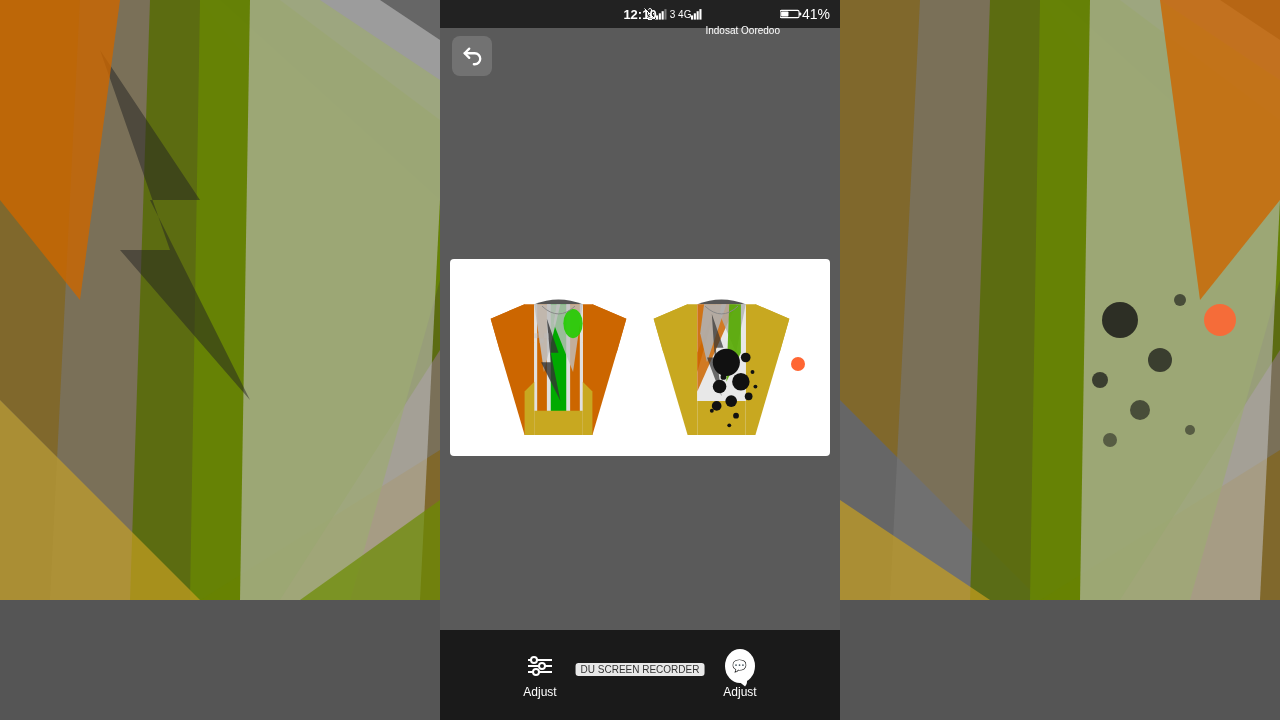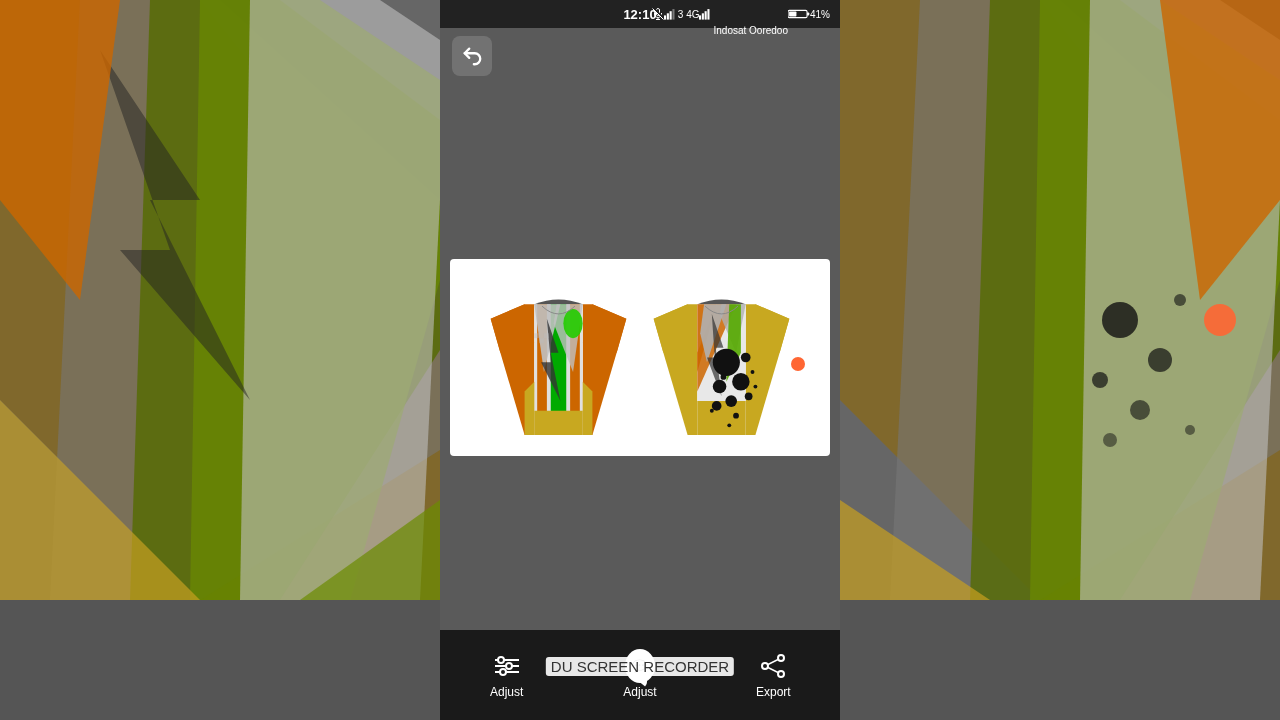--- a/index.html
+++ b/index.html
@@ -145,21 +145,21 @@
     }
 
     
     .du-badge {
       position: absolute;
       bottom: 44px;
       left: 50%;
       transform: translateX(-50%);
       background: rgba(255,255,255,0.9);
       color: #333;
-      font-size: 15px;
+      font-size: 10px;
       padding: 1px 5px;
       border-radius: 3px;
       white-space: nowrap;
       z-index: 20;
     }
 
     
     .bg-jersey-canvas {
       position: absolute;
       top: 0; left: 0;
@@ -302,21 +302,21 @@
         <rect x="8" y="4" width="3" height="12" fill="white"></rect>
         <rect x="12" y="1" width="3" height="15" fill="white"></rect>
       </svg>
       <span style="color:white;font-size:10px;margin-top:32px;">Indosat Ooredoo</span>
 
       <svg width="22" height="12" viewBox="0 0 30 14">
         <rect x="0" y="2" width="26" height="10" rx="2" stroke="white" stroke-width="1.5" fill="none"></rect>
         <rect x="26" y="5" width="3" height="4" fill="white" rx="1"></rect>
         <rect x="1.5" y="3.5" width="10" height="7" rx="1" fill="white"></rect>
       </svg>
-      <span style="color:white;font-size:10px;">41%</span>
+      <span style="color:white;font-size:14px;">41%</span>
     </div>
   </div>
 
   <div class="back-btn-area">
     <div class="back-btn">
       <svg viewBox="0 0 24 24">
         <path d="M9 14L4 9l5-5" stroke="white" stroke-width="2.5" fill="none" stroke-linecap="round" stroke-linejoin="round"></path>
         <path d="M4 9h11a6 6 0 010 12h-1" stroke="white" stroke-width="2.5" fill="none" stroke-linecap="round" stroke-linejoin="round"></path>
       </svg>
     </div>
@@ -435,26 +435,14 @@
 
     <div class="toolbar-item">
       <div class="toolbar-icon">
         <div class="sticker-bubble">
           <span style="font-size:12px;">💬</span>
         </div>
       </div>
       <span class="toolbar-label">Adjust</span>
     </div>
 
-    <div class="toolbar-item">
-      <div class="toolbar-icon">
-        <svg width="28" height="24" viewBox="0 0 28 24" fill="none">
-          <circle cx="22" cy="4" r="3" stroke="white" stroke-width="2"></circle>
-          <circle cx="22" cy="20" r="3" stroke="white" stroke-width="2"></circle>
-          <circle cx="6" cy="12" r="3" stroke="white" stroke-width="2"></circle>
-          <line x1="9" y1="10.5" x2="19" y2="5.5" stroke="white" stroke-width="1.5"></line>
-          <line x1="9" y1="13.5" x2="19" y2="18.5" stroke="white" stroke-width="1.5"></line>
-        </svg>
-      </div>
-      <span class="toolbar-label">Export</span>
-    </div>
   </div>
 </div>
 
 </body></html>

